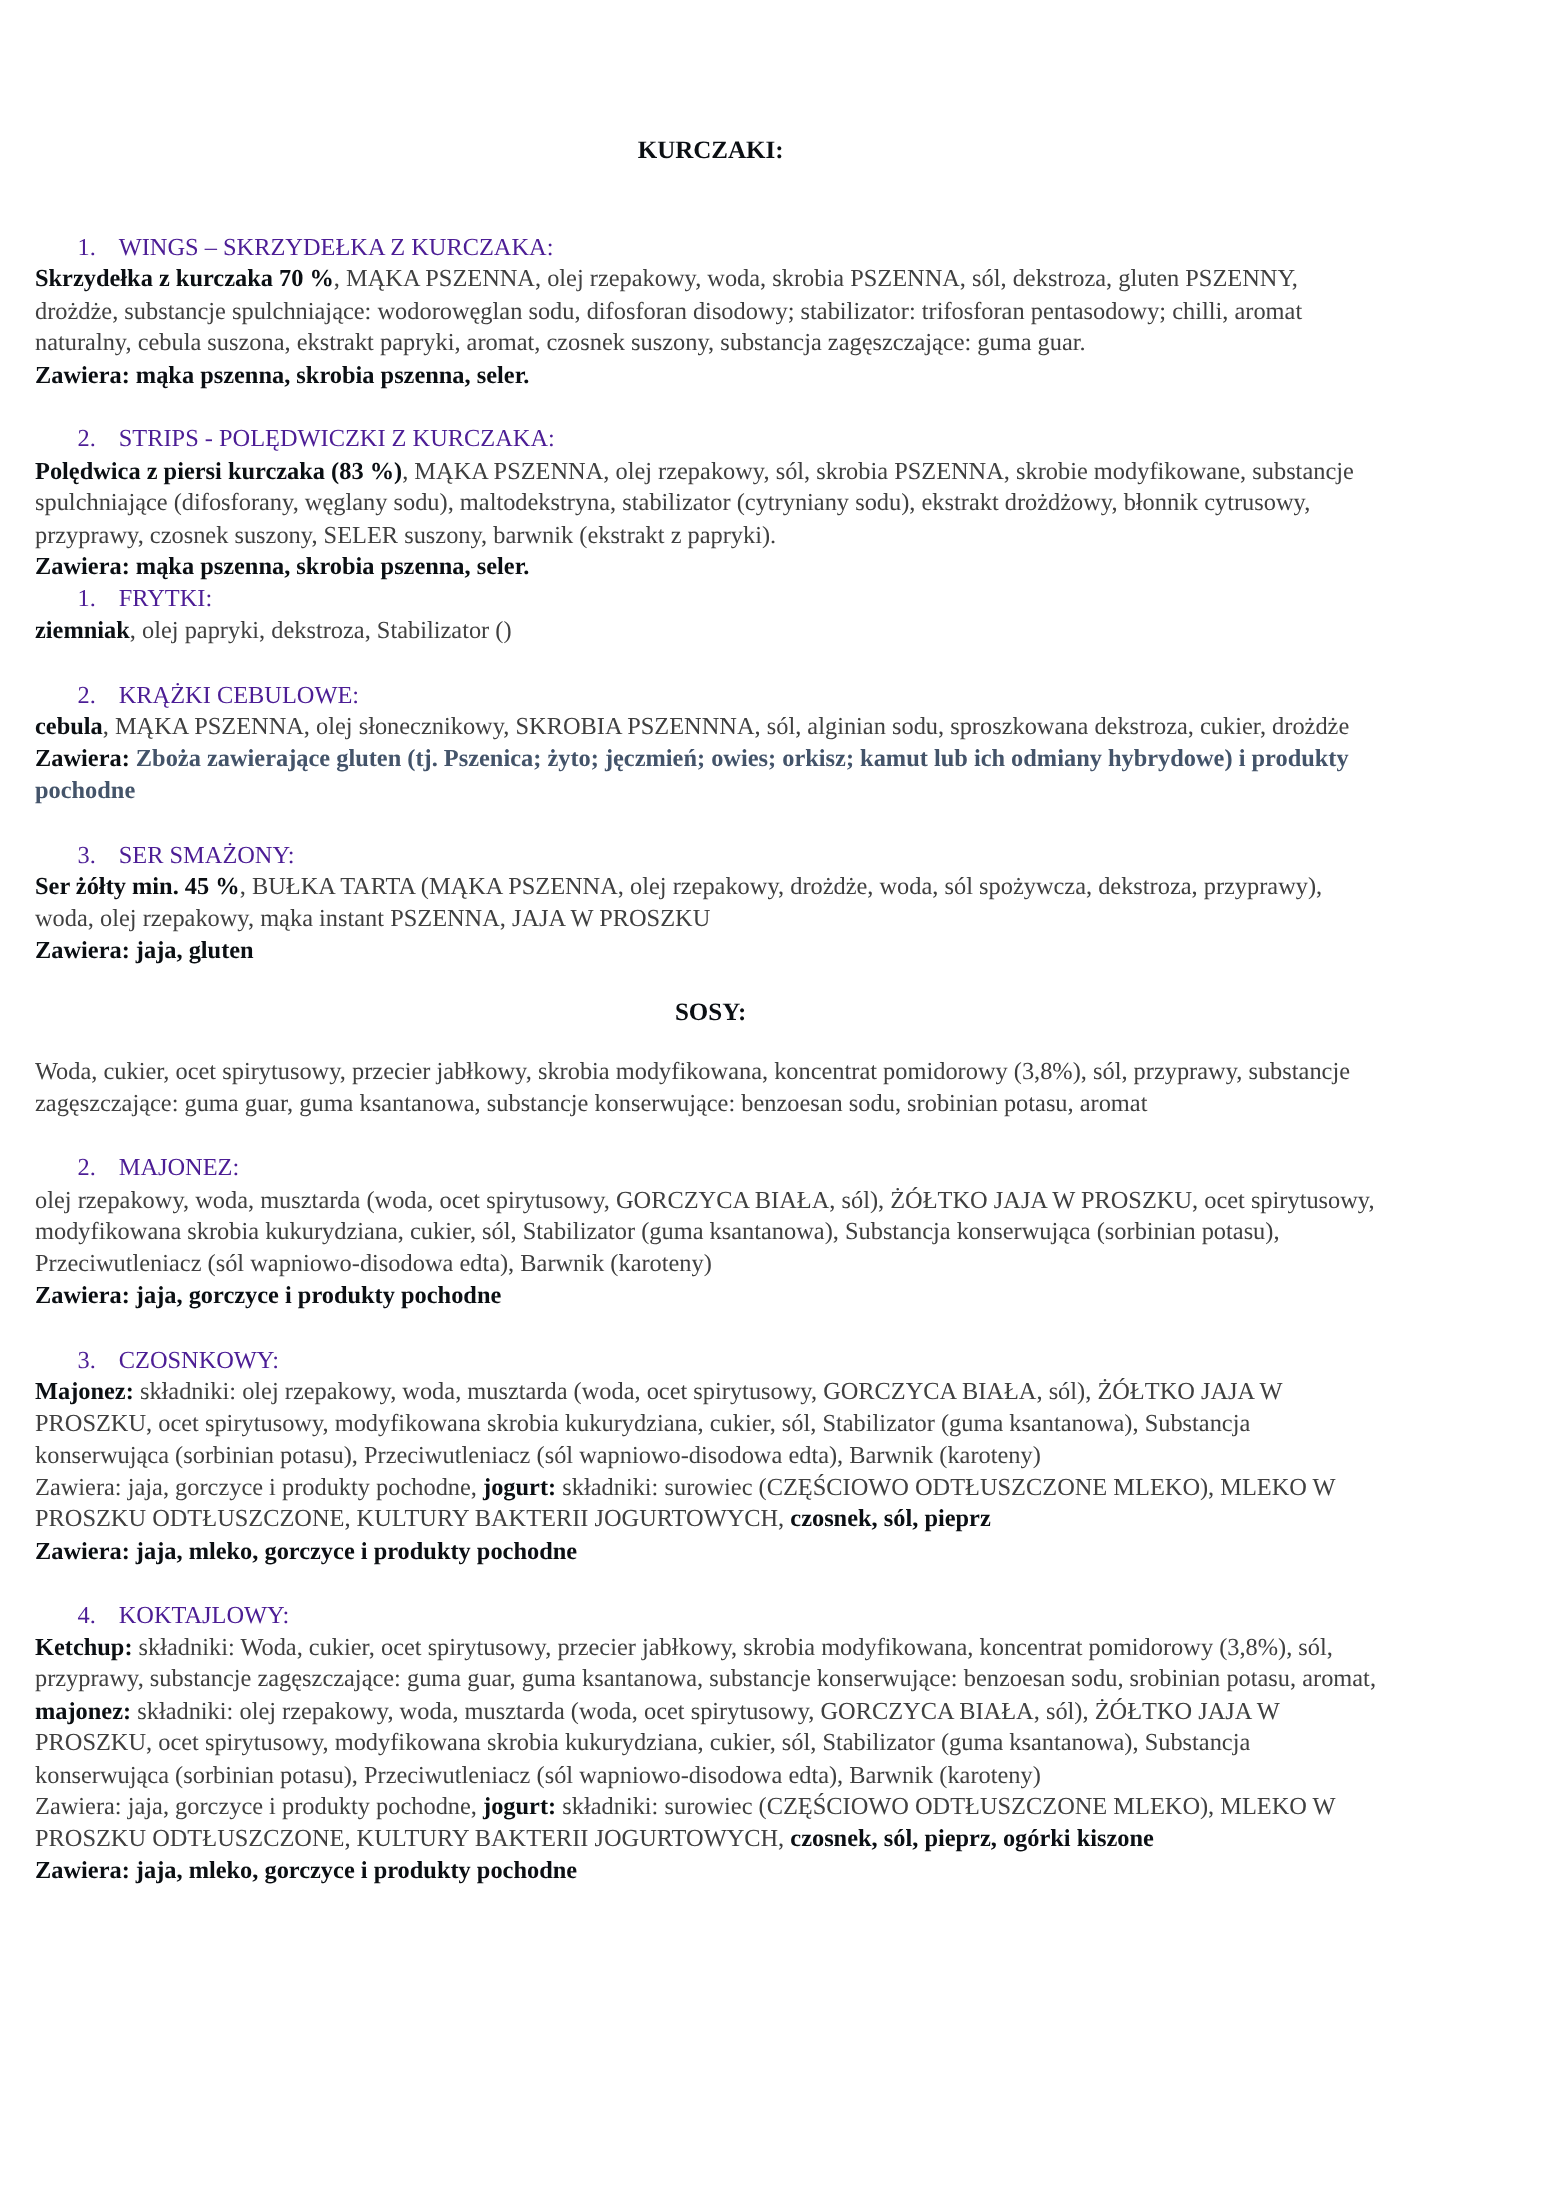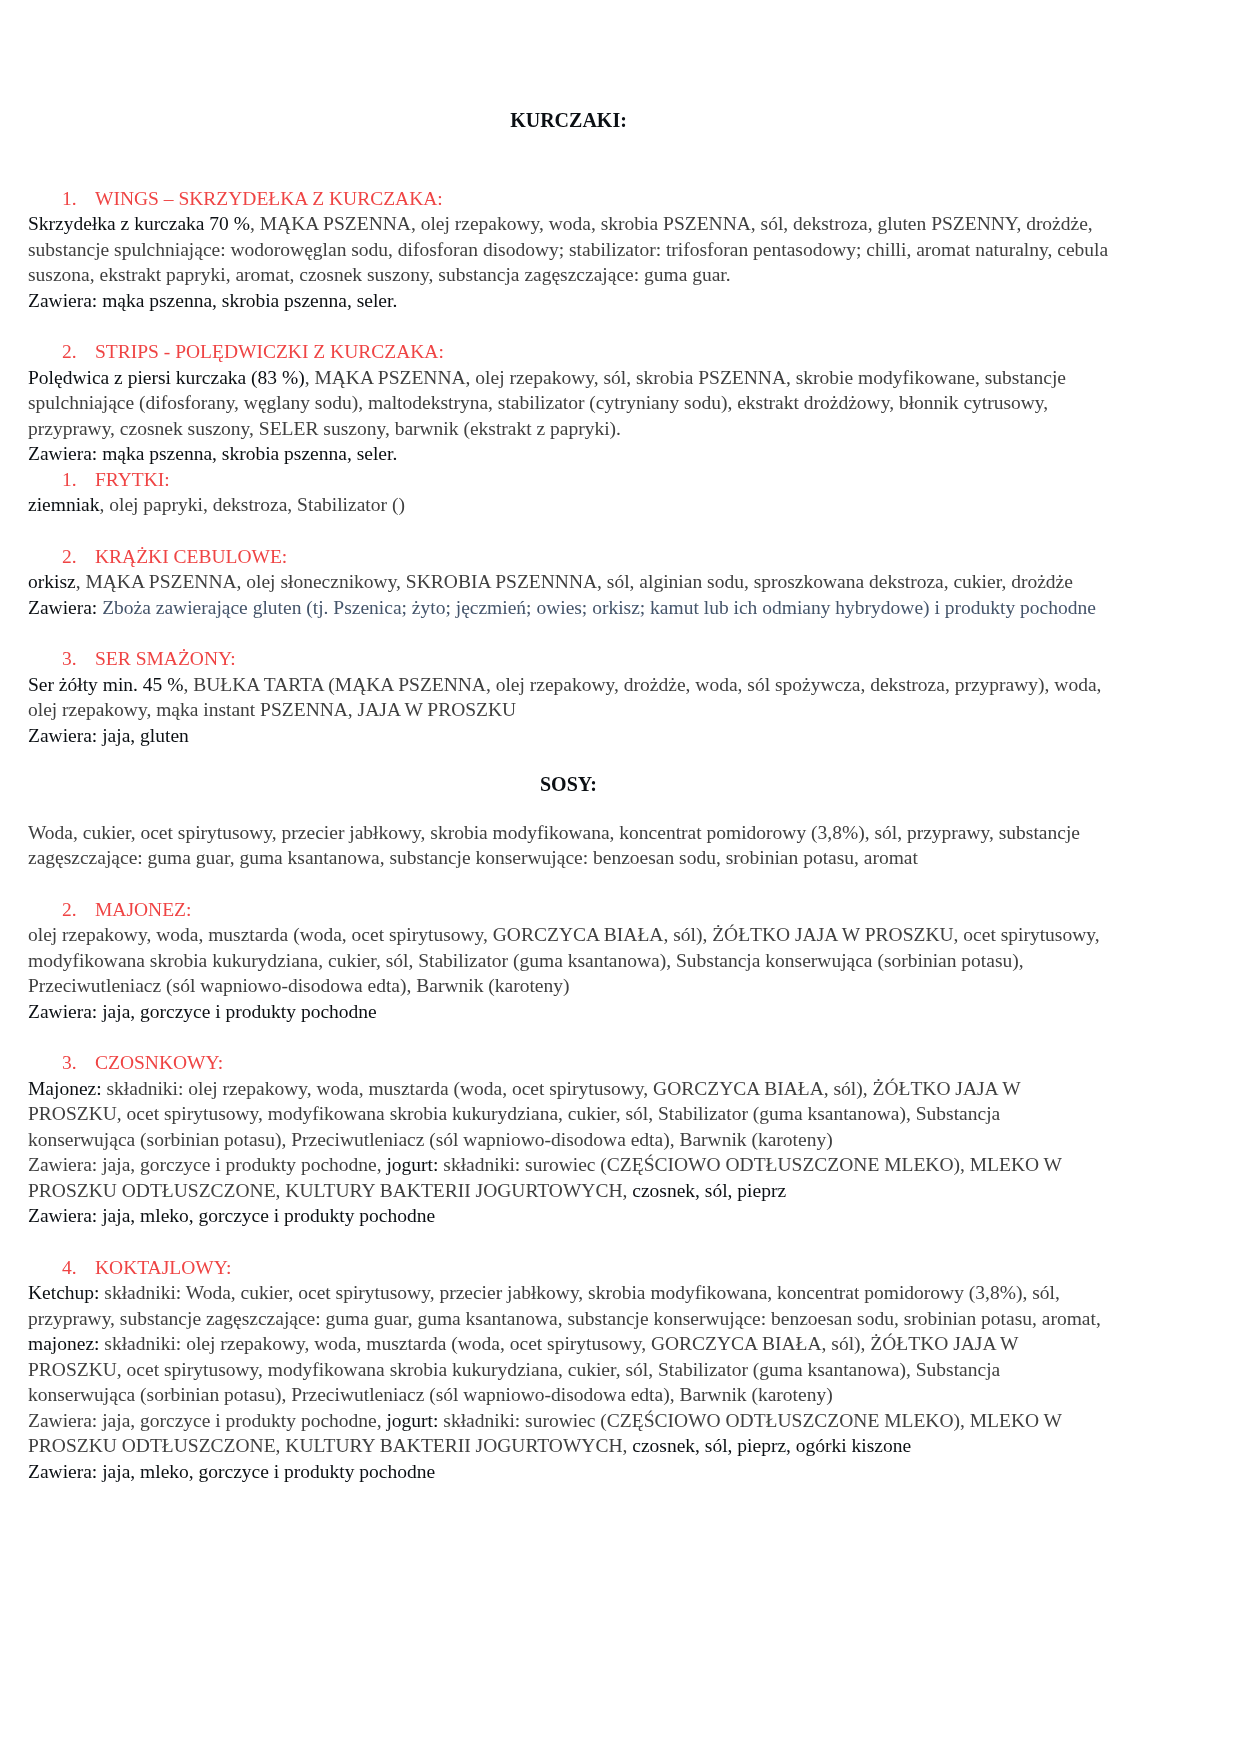--- a/index.html
+++ b/index.html
@@ -20,26 +20,26 @@
     text-align:center;
     font-weight:bold;
     color:#0b0f13;
     font-size:20px;
     margin:24px 0 22px 0;
   }
   .doc-section:first-child .section-heading{margin-top:0;margin-bottom:52px;}
   .doc-item + .doc-item{margin-top:26px;}
   .item-title-line{
     padding-left:34px;
-    color:#ef4444;
+    color:#4c1d95;
   }
   .item-number{display:inline-block;min-width:33px;}
   .item-paragraph{margin:0;}
   .run{color:#404040;}
-  .run.b{font-weight:normal;color:#0b0f13;}
+  .run.b{font-weight:bold;color:#0b0f13;}
   .run.accent{color:#44546a;}
 </style>
 </head>
 <body>
 
 <div class="page">
     <section class="doc-section">
       <div class="section-heading">KURCZAKI:</div>
       <div class="doc-item">
         <div class="item-title-line"><span class="item-number">1.</span><span class="item-title">WINGS – SKRZYDEŁKA Z KURCZAKA:</span></div>
@@ -52,21 +52,21 @@
         <div class="item-paragraph"><span class="run b">Zawiera: mąka pszenna, skrobia pszenna, seler.</span></div>
       </div>
     </section>
     <section class="doc-section">
       <div class="doc-item">
         <div class="item-title-line"><span class="item-number">1.</span><span class="item-title">FRYTKI:</span></div>
         <div class="item-paragraph"><span class="run b">ziemniak</span><span class="run">, olej papryki, dekstroza, Stabilizator ()</span></div>
       </div>
       <div class="doc-item">
         <div class="item-title-line"><span class="item-number">2.</span><span class="item-title">KRĄŻKI CEBULOWE:</span></div>
-        <div class="item-paragraph"><span class="run b">orkisz</span><span class="run">, MĄKA PSZENNA, olej słonecznikowy, SKROBIA PSZENNNA, sól, alginian sodu, sproszkowana dekstroza, cukier, drożdże</span></div>
+        <div class="item-paragraph"><span class="run b">cebula</span><span class="run">, MĄKA PSZENNA, olej słonecznikowy, SKROBIA PSZENNNA, sól, alginian sodu, sproszkowana dekstroza, cukier, drożdże</span></div>
         <div class="item-paragraph"><span class="run b">Zawiera: </span><span class="run b accent">Zboża zawierające gluten (tj. Pszenica; żyto; jęczmień; owies; orkisz; kamut lub ich odmiany hybrydowe) i produkty pochodne</span></div>
       </div>
       <div class="doc-item">
         <div class="item-title-line"><span class="item-number">3.</span><span class="item-title">SER SMAŻONY:</span></div>
         <div class="item-paragraph"><span class="run b">Ser żółty min. 45 %</span><span class="run">, BUŁKA TARTA (MĄKA PSZENNA, olej rzepakowy, drożdże, woda, sól spożywcza, dekstroza, przyprawy), woda, olej rzepakowy, mąka instant PSZENNA, JAJA W PROSZKU</span></div>
         <div class="item-paragraph"><span class="run b">Zawiera: jaja, gluten</span></div>
       </div>
     </section>
     <section class="doc-section">
       <div class="section-heading">SOSY:</div>

